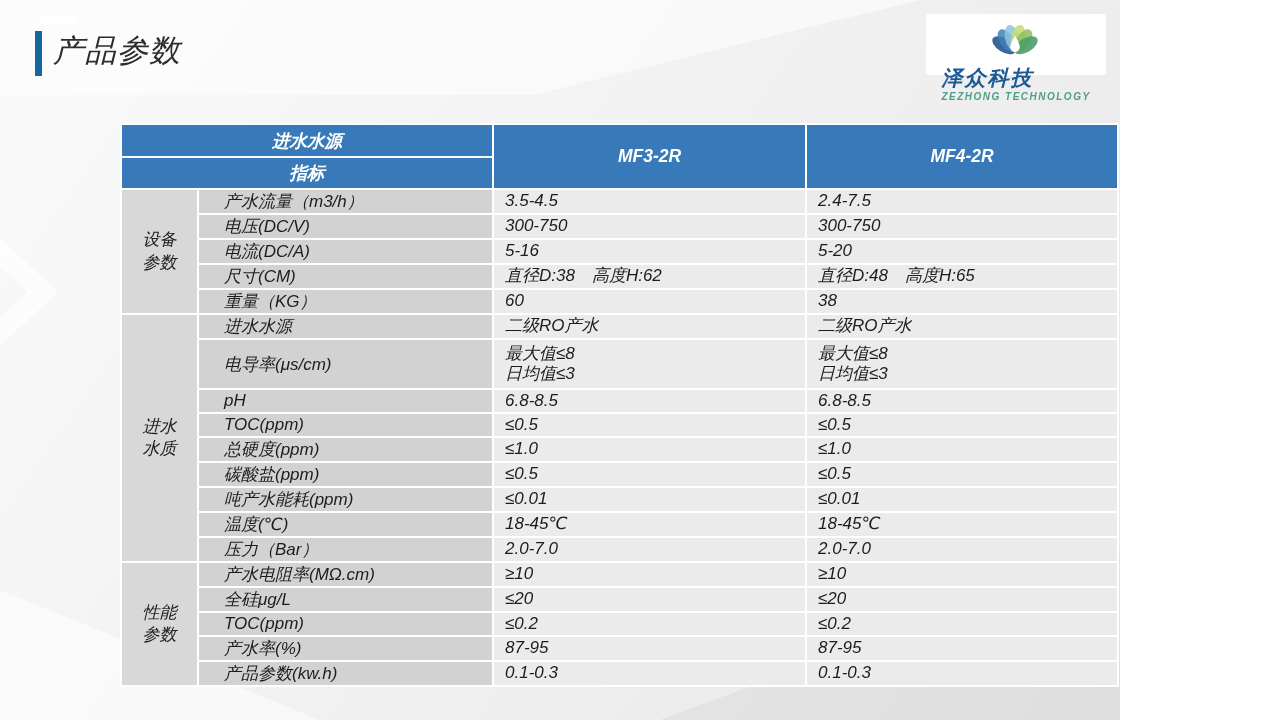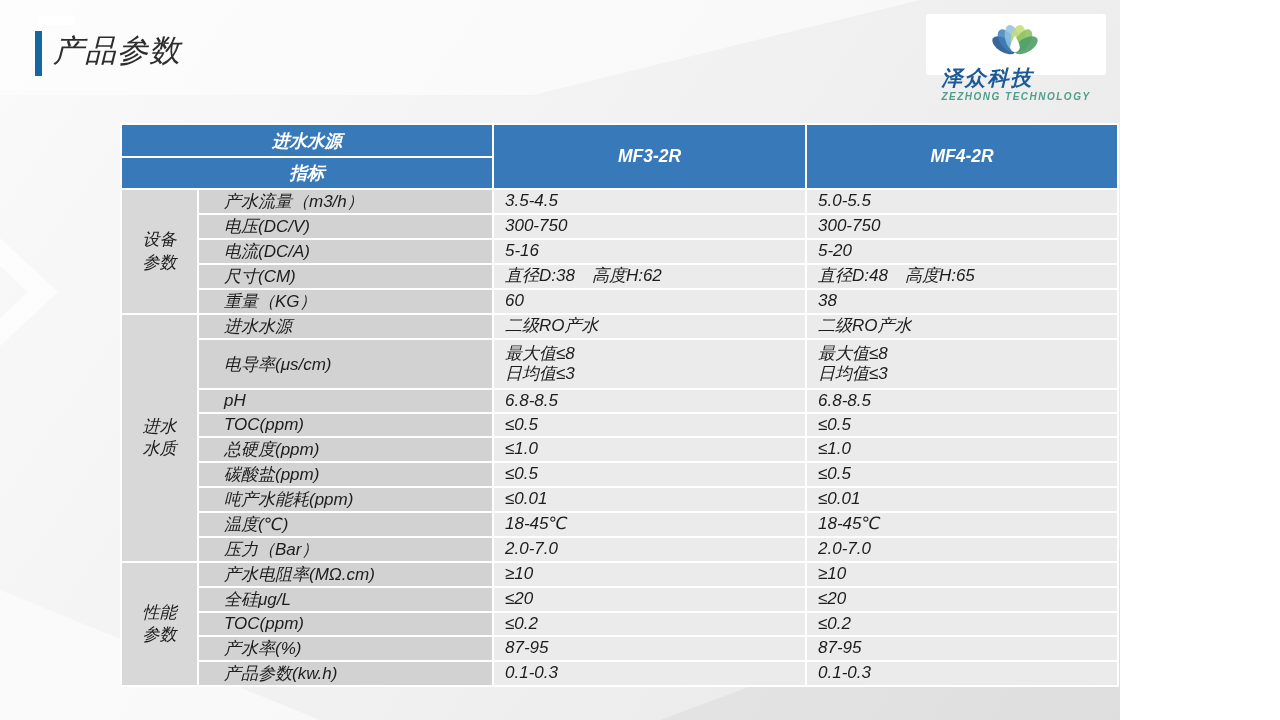--- a/index.html
+++ b/index.html
@@ -98,21 +98,21 @@
     </tr>
     <tr class="hrow2">
       <th colspan="2">指标</th>
     </tr>
 
     <tr>
       <td class="group" rowspan="5">设备
 参数</td>
       <td class="lbl">产水流量（m3/h）</td>
       <td class="val">3.5-4.5</td>
-      <td class="val">5.0-5.5</td>
+      <td class="val">2.4-7.5</td>
     </tr>
     <tr>
       <td class="lbl">电压(DC/V)</td>
       <td class="val">300-750</td>
       <td class="val">300-750</td>
     </tr>
     <tr>
       <td class="lbl">电流(DC/A)</td>
       <td class="val">5-16</td>
       <td class="val">5-20</td>

